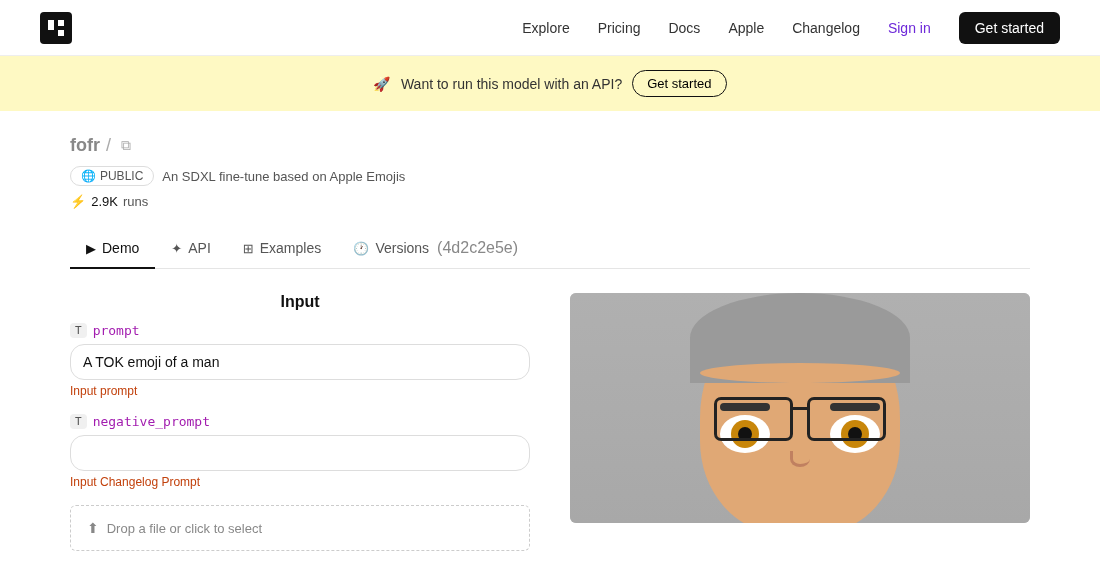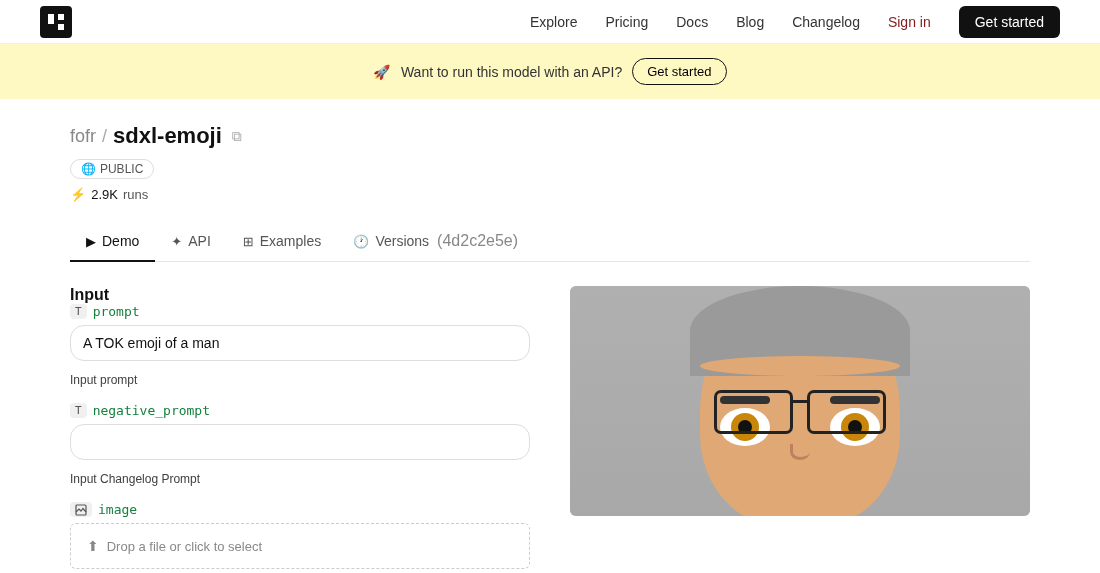--- a/index.html
+++ b/index.html
@@ -4,42 +4,42 @@
   <style>
     * { box-sizing: border-box; margin: 0; padding: 0; }
     body { font-family: -apple-system, BlinkMacSystemFont, 'Segoe UI', sans-serif; background: #fff; color: #111; font-size: 14px; }
 
     
     .navbar {
       display: flex;
       align-items: center;
       justify-content: space-between;
       padding: 0 40px;
-      height: 44px;
+      height: 56px;
       border-bottom: 1px solid #eee;
     }
     .navbar-logo {
       display: flex;
       align-items: center;
     }
     .navbar-logo svg {
       width: 32px; height: 32px;
     }
     .navbar-links {
       display: flex;
       align-items: center;
       gap: 28px;
     }
     .navbar-links a {
       text-decoration: none;
       color: #333;
       font-size: 14px;
     }
     .nav-signin {
-      color: #7f1d1d;
+      color: #6d28d9;
       font-size: 14px;
       cursor: pointer;
     }
     .nav-get-started {
       background: #111;
       color: #fff;
       border: none;
       border-radius: 6px;
       padding: 8px 16px;
       font-size: 14px;
@@ -80,21 +80,21 @@
     .breadcrumb {
       display: flex;
       align-items: center;
       gap: 6px;
       font-size: 18px;
       color: #888;
       margin-bottom: 10px;
     }
     .breadcrumb .username {
       color: #888;
-      font-weight: 400;
+      font-weight: 700;
     }
     .breadcrumb .separator {
       color: #aaa;
     }
     .breadcrumb .modelname {
       color: #111;
       font-weight: 700;
       font-size: 22px;
     }
     .copy-icon {
@@ -179,22 +179,23 @@
     .two-col {
       display: grid;
       grid-template-columns: 1fr 1fr;
       gap: 40px;
     }
 
     
     .section-title {
       font-size: 16px;
       font-weight: 600;
-      margin-bottom: 0;
+      margin-bottom: 12px;
       color: #111;
+      text-align: center;
     }
 
     .field-group {
       margin-bottom: 16px;
     }
     .field-label-row {
       display: flex;
       align-items: center;
       gap: 6px;
       margin-bottom: 6px;
@@ -202,36 +203,36 @@
     .type-badge {
       background: #f0f0f0;
       border-radius: 4px;
       padding: 1px 5px;
       font-size: 11px;
       color: #555;
       font-family: monospace;
     }
     .field-name {
       font-size: 13px;
-      color: #15803d;
+      color: #a21caf;
       font-family: monospace;
     }
     .text-input {
       width: 100%;
       border: 1px solid #ddd;
       border-radius: 14px;
       padding: 9px 12px;
       font-size: 14px;
       color: #111;
       outline: none;
     }
     .field-hint {
       font-size: 12px;
-      color: #404040;
-      margin-top: 12px;
+      color: #c2410c;
+      margin-top: 4px;
     }
 
     
     .file-upload-area {
       border: 1.5px dashed #ccc;
       border-radius: 6px;
       padding: 14px 16px;
       display: flex;
       align-items: center;
       gap: 8px;
@@ -353,47 +354,47 @@
   <div class="navbar-logo">
     <svg viewBox="0 0 32 32" fill="none" xmlns="http://www.w3.org/2000/svg">
       <rect width="32" height="32" rx="4" fill="#111"></rect>
       <path d="M8 8h6v10H8zM18 8h6v6h-6zM18 18h6v6h-6z" fill="white"></path>
     </svg>
   </div>
   <div class="navbar-links">
     <a>Explore</a>
     <a>Pricing</a>
     <a>Docs</a>
-    <a>Blog</a>
+    <a>Apple</a>
     <a>Changelog</a>
     <span class="nav-signin">Sign in</span>
     <button class="nav-get-started">Get started</button>
   </div>
 </nav>
 
 <div class="banner">
   <span>🚀</span>
   <span>Want to run this model with an API?</span>
   <button class="banner-cta">Get started</button>
 </div>
 
 <div class="main">
 
   <div class="breadcrumb">
     <span class="username">fofr</span>
     <span class="separator">/</span>
-    <span class="modelname">sdxl-emoji</span>
     <span class="copy-icon" title="Copy">⧉</span>
   </div>
 
   <div class="meta-row">
     <div class="badge-public">
       <span class="globe-icon">🌐</span>
       <span>PUBLIC</span>
     </div>
+    <span class="model-desc">An SDXL fine-tune based on Apple Emojis</span>
   </div>
 
   <div class="runs-row">
     <span>⚡</span>
     <span class="runs-count">2.9K</span>
     <span>runs</span>
   </div>
 
   <div class="tabs">
     <div class="tab active">
@@ -432,29 +433,20 @@
       <div class="field-group">
         <div class="field-label-row">
           <span class="type-badge">T</span>
           <span class="field-name">negative_prompt</span>
         </div>
         <input class="text-input" type="text" value="" style="">
         <div class="field-hint">Input Changelog Prompt</div>
       </div>
 
       <div class="field-group">
-        <div class="field-label-row">
-          <span class="type-badge">
-            <svg width="12" height="12" viewBox="0 0 12 12" fill="none" style="display:inline;vertical-align:middle">
-              <rect x="1" y="1" width="10" height="10" rx="1" stroke="#555" stroke-width="1.2" fill="none"></rect>
-              <path d="M1 8l3-3 2 2 2-2.5 3 3.5" stroke="#555" stroke-width="1.2" fill="none"></path>
-            </svg>
-          </span>
-          <span class="field-name">image</span>
-        </div>
         <div class="file-upload-area">
           <span class="upload-icon">⬆</span>
           <span>Drop a file or click to select</span>
         </div>
       </div>
     </div>
 
     <div>
       <div class="output-image">
         <div class="emoji-face">

